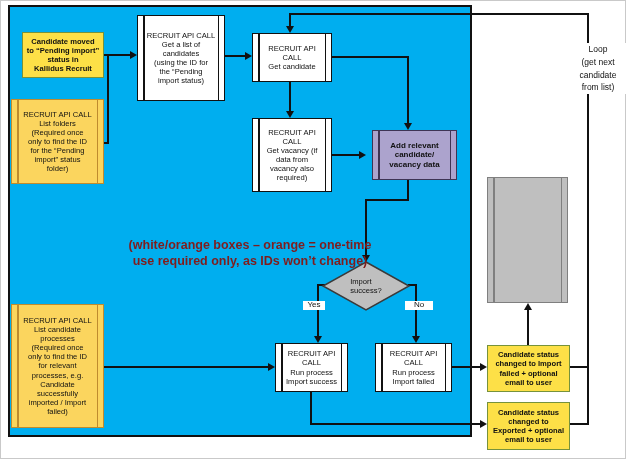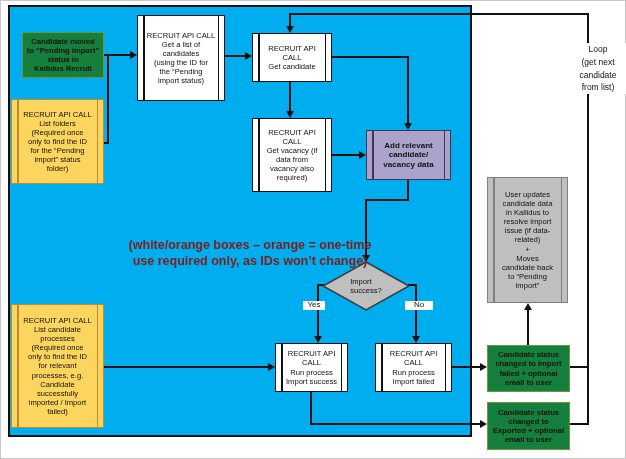--- a/index.html
+++ b/index.html
@@ -20,23 +20,23 @@
         text-align:center;box-sizing:border-box;}
   .node .txt{white-space:pre-line;width:100%;font-size:7.6px;line-height:1.2;padding:1px 0;}
   .stripe{position:absolute;top:0;bottom:0;width:1.5px;}
   .stripe.l{left:5px;} .stripe.r{right:5px;}
   .white{background:#ffffff;border:1.3px solid #111;}
   .white .stripe{background:#111;}
   .yellow{background:#FBD55E;border:1.5px solid #BF8B2E;}
   .yellow .stripe{background:#BF8B2E;}
   .gray{background:#BFBFBF;border:1.5px solid #7F7F7F;}
   .gray .stripe{background:#7F7F7F;}
-  .purple{background:#ACA3CD;border:1.6px solid #3E3454;font-weight:bold;}
+  .purple{background:#ACA3CD;border:1.6px solid #3E3454;font-weight:bold;margin-left:6px;}
   .purple .stripe{background:#3E3454;}
-  .green{background:#15803d;border:1.5px solid #76923C;font-weight:bold;}
+  .green{background:#fde047;border:1.5px solid #76923C;font-weight:bold;}
   .label{position:absolute;z-index:4;background:#ffffff;font-size:8px;line-height:1.1;
          text-align:center;white-space:pre-line;}
   .looplabel{position:absolute;z-index:4;background:#ffffff;font-size:8.5px;line-height:1.5;
          text-align:center;white-space:pre-line;}
   .diamond{position:absolute;z-index:3;}
   .diamond .dtxt{position:absolute;left:0;top:0;width:100%;height:100%;display:flex;
          align-items:center;justify-content:center;text-align:left;font-size:7.6px;
          line-height:1.2;white-space:pre-line;}
   .annotation{position:absolute;z-index:4;font-size:12.5px;font-weight:bold;line-height:1.26;
          text-align:center;white-space:pre-line;color:#7f1d1d;}
@@ -181,31 +181,20 @@
     <span class="stripe r"></span>
   <div class="txt">RECRUIT API
 CALL
 Run process
 Import failed</div>
 </div>
 
 <div class="node gray" style="left:487px;top:177px;width:81px;height:126px">
   <span class="stripe l"></span>
     <span class="stripe r"></span>
-  <div class="txt">User updates
-candidate data
-in Kallidus to
-resolve import
-issue (if data-
-related)
-+
-Moves
-candidate back
-to “Pending
-import”</div>
 </div>
 
 <div class="node green" style="left:487px;top:345px;width:83px;height:47px">
   <div class="txt">Candidate status
 changed to Import
 failed + optional
 email to user</div>
 </div>
 
 <div class="node green" style="left:487px;top:402px;width:83px;height:48px">

